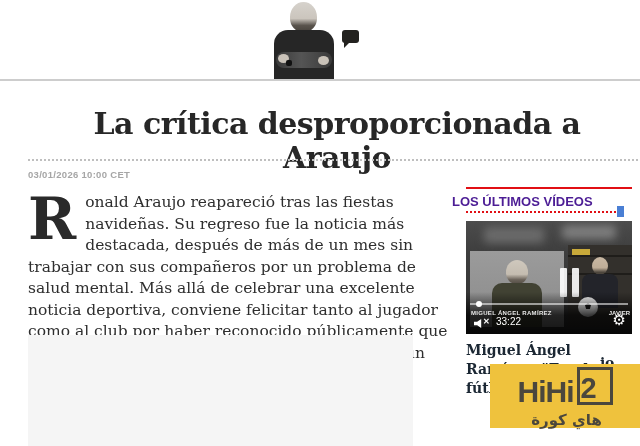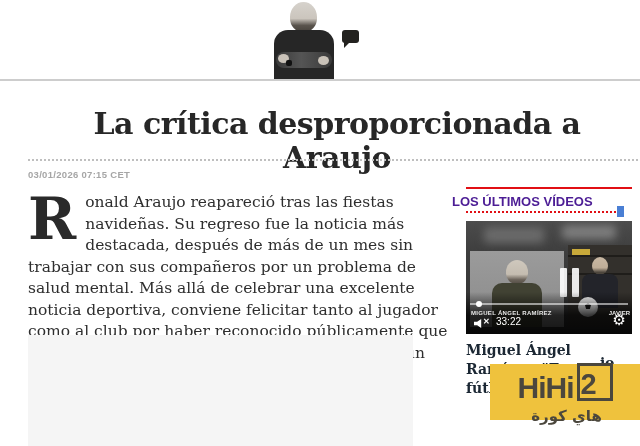--- a/index.html
+++ b/index.html
@@ -83,21 +83,21 @@
   .mute-x{position:absolute;left:9px;top:-1px;font-size:8px;font-weight:bold;color:#fff;}
   .vid-time{position:absolute;left:30px;top:95px;font-size:10px;font-weight:normal;color:#fff;}
   .gear{position:absolute;right:6px;top:92px;font-size:15px;color:#fff;line-height:15px;
         font-family:"DejaVu Sans",sans-serif;}
 
   
   .caption{position:absolute;left:466px;top:341px;width:170px;font-family:"DejaVu Serif",serif;
            font-weight:bold;font-size:14px;line-height:19px;color:#1b2733;cursor:pointer;}
   .caption-frag{position:absolute;left:600px;top:355px;font-family:"DejaVu Serif",serif;
            font-weight:bold;font-size:14px;color:#1b2733;}
-  .watermark{position:absolute;left:490px;top:364px;width:150px;height:56px;background:#EFC23D;
+  .watermark{position:absolute;left:490px;top:364px;width:150px;height:64px;background:#EFC23D;
              display:flex;flex-direction:column;align-items:center;justify-content:center;
              color:#4b473d;}
   .wm-row{display:flex;align-items:baseline;font-weight:bold;font-size:30px;line-height:30px;
           letter-spacing:-1px;}
   .wm-box{position:relative;display:inline-block;width:30px;height:32px;border:3px solid #4b473d;
           margin-left:3px;top:3px;}
   .wm-2{position:absolute;left:1px;bottom:-1px;font-size:29px;line-height:29px;letter-spacing:0;}
   .wm-ar{font-family:"DejaVu Sans",sans-serif;font-size:15px;font-weight:bold;margin-top:4px;
          align-self:center;margin-left:3px;}
 </style>
@@ -112,21 +112,21 @@
     <div class="ap-body"></div>
     <div class="ap-arms"></div>
     <div class="ap-hand" style="left:10px;top:54px;"></div>
     <div class="ap-hand" style="left:50px;top:56px;"></div>
     <div class="ap-watch"></div>
   </div>
   <div class="banner-rule"></div>
 
   <h1 class="headline" style="margin:15px;">La crítica desproporcionada a Araujo</h1>
   <div class="divider-dotted"></div>
-  <div class="date">03/01/2026 07:15 CET</div>
+  <div class="date">03/01/2026 10:00 CET</div>
 
   <div class="article">
     <span class="dropcap">R</span><span class="lead-bold">onald Araujo</span><span> reapareció tras las fiestas navideñas. Su regreso fue la noticia más destacada, después de más de un mes sin trabajar con sus compañeros por un problema de salud mental. Más allá de celebrar una excelente noticia deportiva, conviene felicitar tanto al jugador como al club por haber reconocido públicamente que el uruguayo necesitaba parar y cuidarse. No es un gesto menor.</span>
   </div>
 
   <div class="img-placeholder"></div>
 
   <div class="sb-topline"></div>
   <div class="sb-title">LOS ÚLTIMOS VÍDEOS</div>
   <div class="sb-dotted"></div>

